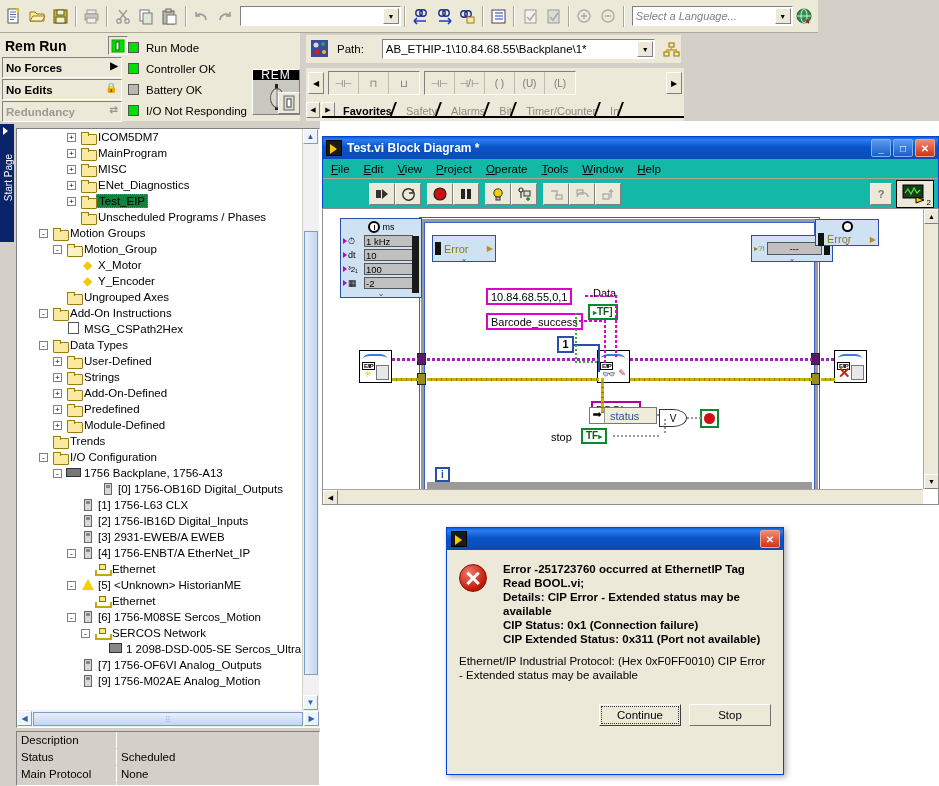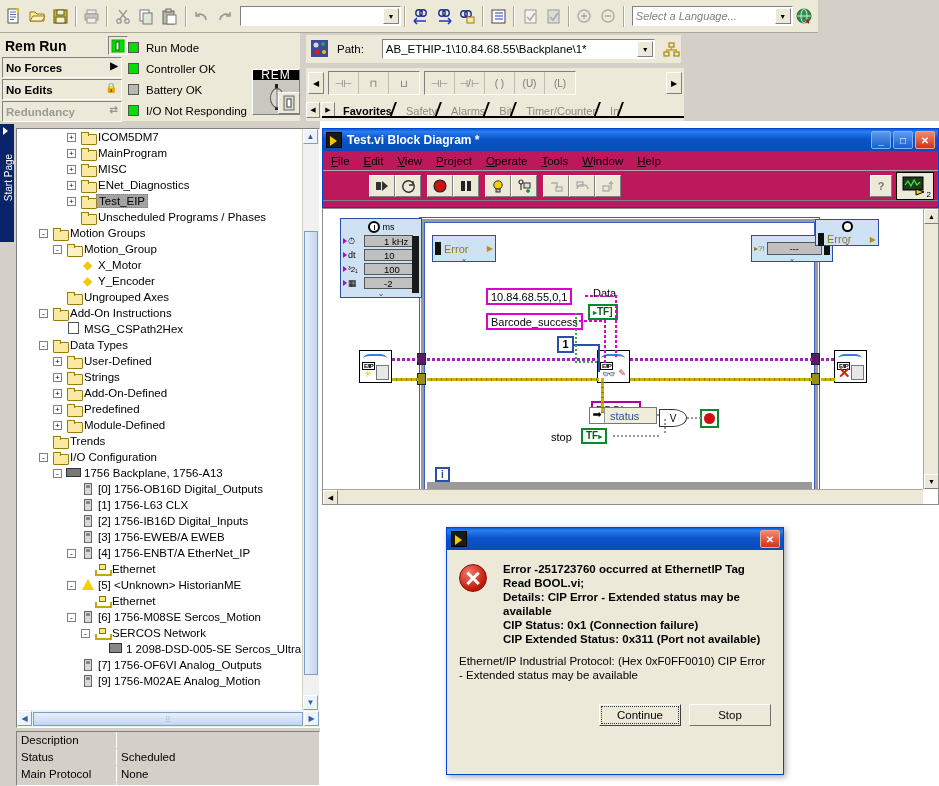--- a/index.html
+++ b/index.html
@@ -175,21 +175,21 @@
     font-size:11.5px; position:relative;
   }
   .tnode .exp {
     width:9px; height:9px; border:1px solid #808080; background:#fff;
     font-size:8px; line-height:7px; text-align:center; margin-right:3px;
     flex:0 0 auto; color:#000; font-family:"Liberation Mono", monospace;
   }
   .tnode .nospace { width:9px; margin-right:3px; flex:0 0 auto; }
   .tnode .ico { width:17px; flex:0 0 auto; text-align:center; font-size:11px; }
   .tnode .lbl { padding:0 2px; }
-  .tnode .lbl.sel { background:#a3a3a3; border:1px dotted #808080; }
+  .tnode .lbl.sel { background:#15803d; border:1px dotted #808080; }
 
   
   .folder { display:inline-block; width:14px; height:11px; position:relative; vertical-align:-2px; }
   .folder:before{
     content:''; position:absolute; left:0; top:2px; width:14px; height:9px;
     background:#fbe9a0; border:1px solid #9a7b12; border-radius:0 1px 1px 1px;
   }
   .folder:after{
     content:''; position:absolute; left:0; top:0px; width:6px; height:3px;
     background:#fbe9a0; border:1px solid #9a7b12; border-bottom:none;
@@ -238,22 +238,22 @@
     background:#fff; border:1px solid; border-color:#808080 #fff #fff #808080;
     overflow:hidden;
   }
   .pg-row { display:flex; height:17px; border-bottom:1px solid #d4d0c8; font-size:11.5px; }
   .pg-k { width:100px; background:#d4d0c8; border-right:1px solid #fff; padding-left:4px;
           display:flex; align-items:center; }
   .pg-v { flex:1; background:#d4d0c8; padding-left:4px; display:flex; align-items:center; }
 
   
   #lv-win {
-    position:absolute; left:322px; top:128px; width:617px; height:80px;
-    background:#be185d; border:1px solid #0046d5;
+    position:absolute; left:322px; top:136px; width:617px; height:80px;
+    background:#14b8a6; border:1px solid #0046d5;
   }
   #lv-title {
     height:22px; background:linear-gradient(180deg,#0a5fd6 0%,#2a7ef0 12%,#0a54c9 45%,#0b4cb8 92%);
     display:flex; align-items:center; color:#fff; font-weight:bold; font-size:12px;
     padding-left:3px;
   }
   .lv-ico {
     width:16px; height:16px; background:#1a1a1a; border:1px solid #000;
     margin-right:5px; position:relative; flex:0 0 auto;
   }
@@ -327,21 +327,21 @@
   #timing-node .clock {
     width:12px; height:12px; border-radius:50%; border:2px solid #000; background:#fff;
     position:relative;
   }
   #timing-node .clock:after{ content:''; position:absolute; left:4px; top:2px; width:1px;height:5px;background:#000;}
   .tn-row { display:flex; align-items:center; height:14px; padding-left:2px; }
   .tn-tri { width:0;height:0;border-left:4px solid #c000c0;border-top:3px solid transparent;border-bottom:3px solid transparent; margin-right:1px;}
   .tn-lbl { font-size:9px; width:16px; }
   .tn-val {
     flex:1; margin-right:8px; height:12px; background:#c0c0c0; border:1px solid #555;
-    font-size:9.5px; padding-left:19px; line-height:11px;
+    font-size:9.5px; padding-left:1px; line-height:11px;
   }
   #timing-node .bar { position:absolute; right:2px; top:17px; width:7px; height:57px; background:#1a1a1a; }
   #timing-node .chev { position:absolute; left:0; right:0; bottom:0; text-align:center;
                        font-size:8px; color:#2a4fa8; line-height:7px;}
 
   
   .lvnode { position:absolute; border:1px solid #2a4fa8; background:#cfe2f3; }
   .lvnode .inner { display:flex; align-items:center; height:100%; padding:0 2px; }
   .err-term { width:6px; height:13px; background:#111; margin-right:3px; }
   .err-txt  { color:#8a7a1a; font-size:11px; }
@@ -829,39 +829,39 @@
       <div class="tnode" style="padding-left: 22px;">
         <span class="exp">-</span>
         <span class="ico"><span class="folder"></span></span>
         <span class="lbl">I/O Configuration</span>
       </div>
       <div class="tnode" style="padding-left: 36px;">
         <span class="exp">-</span>
         <span class="ico"><span style="display:inline-block;width:15px;height:9px;background:#777;border:1px solid #333;"></span></span>
         <span class="lbl">1756 Backplane, 1756-A13</span>
       </div>
-      <div class="tnode" style="padding-left: 50px;">
+      <div class="tnode" style="padding-left: 70px;">
         <span class="nospace"></span>
         <span class="ico"><span class="mod"></span></span>
         <span class="lbl">[0] 1756-OB16D Digital_Outputs</span>
       </div>
       <div class="tnode" style="padding-left: 50px;">
         <span class="nospace"></span>
         <span class="ico"><span class="mod"></span></span>
         <span class="lbl">[1] 1756-L63 CLX</span>
       </div>
       <div class="tnode" style="padding-left: 50px;">
         <span class="nospace"></span>
         <span class="ico"><span class="mod"></span></span>
         <span class="lbl">[2] 1756-IB16D Digital_Inputs</span>
       </div>
       <div class="tnode" style="padding-left: 50px;">
         <span class="nospace"></span>
         <span class="ico"><span class="mod"></span></span>
-        <span class="lbl">[3] 1756-EWEB/A EWEB</span>
+        <span class="lbl">[3] 2931-EWEB/A EWEB</span>
       </div>
       <div class="tnode" style="padding-left: 50px;">
         <span class="exp">-</span>
         <span class="ico"><span class="mod"></span></span>
         <span class="lbl">[4] 1756-ENBT/A EtherNet_IP</span>
       </div>
       <div class="tnode" style="padding-left: 64px;">
         <span class="nospace"></span>
         <span class="ico"><span class="net"></span></span>
         <span class="lbl">Ethernet</span>

